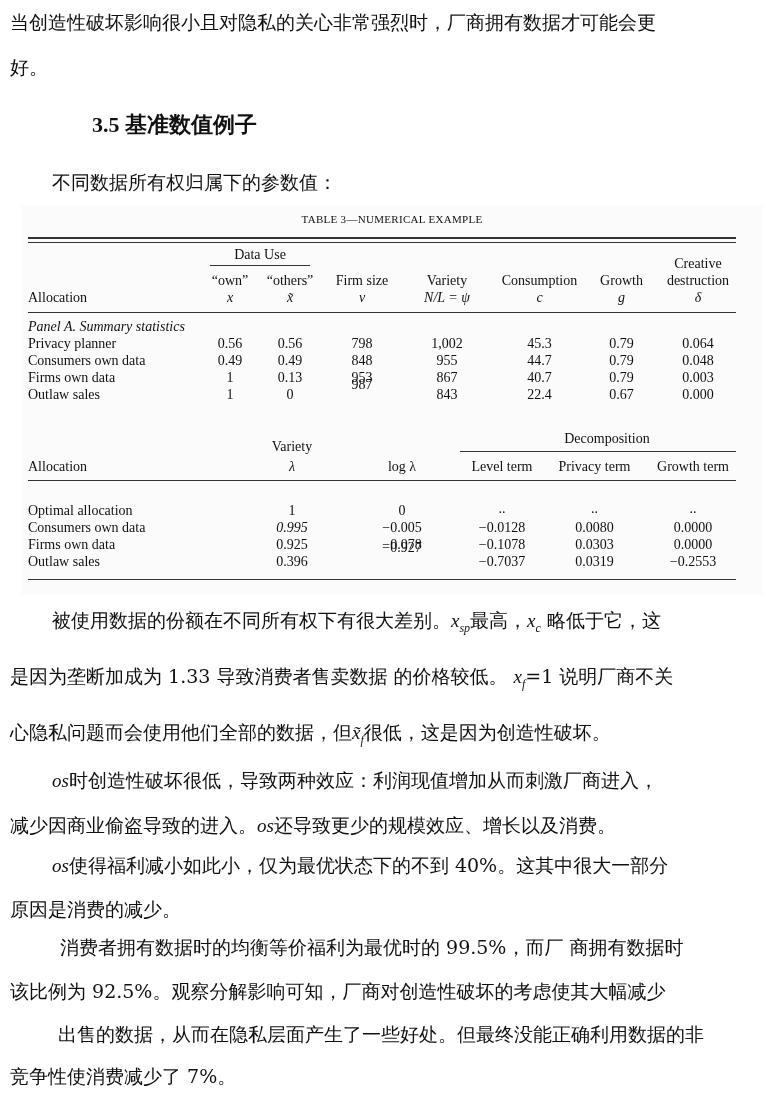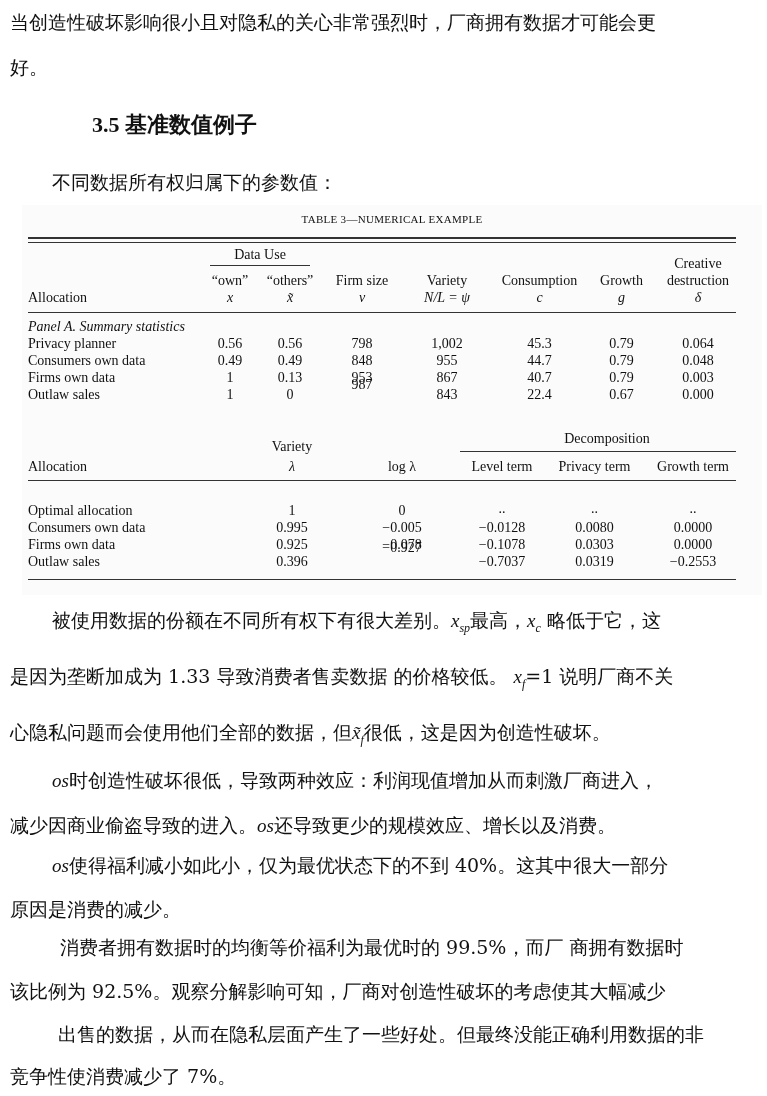--- a/index.html
+++ b/index.html
@@ -118,21 +118,21 @@
   <div>
     <div class="cell" style="left:6px;top:298px;">Optimal allocation</div>
     <div class="cell c" style="left:220px;width:100px;top:298px;">1</div>
     <div class="cell c" style="left:330px;width:100px;top:298px;">0</div>
     <div class="cell c" style="left:435px;width:90px;top:296px;">..</div>
     <div class="cell c" style="left:525px;width:95px;top:296px;">..</div>
     <div class="cell c" style="left:625px;width:92px;top:296px;">..</div>
   </div>
   <div>
     <div class="cell" style="left:6px;top:315px;">Consumers own data</div>
-    <div class="cell c" style="left:220px;width:100px;top:315px;">0.995</div>
+    <div class="cell c" style="left:220px;width:100px;top:315px;font-style:italic;">0.995</div>
     <div class="cell c" style="left:330px;width:100px;top:315px;">−0.005</div>
     <div class="cell c" style="left:435px;width:90px;top:315px;">−0.0128</div>
     <div class="cell c" style="left:525px;width:95px;top:315px;">0.0080</div>
     <div class="cell c" style="left:625px;width:92px;top:315px;">0.0000</div>
   </div>
   <div>
     <div class="cell" style="left:6px;top:332px;">Firms own data</div>
     <div class="cell c" style="left:220px;width:100px;top:332px;">0.925</div>
     <div class="cell c" style="left:330px;width:100px;top:332px;">−0.078</div>
     <div class="cell c" style="left:435px;width:90px;top:332px;">−0.1078</div>

